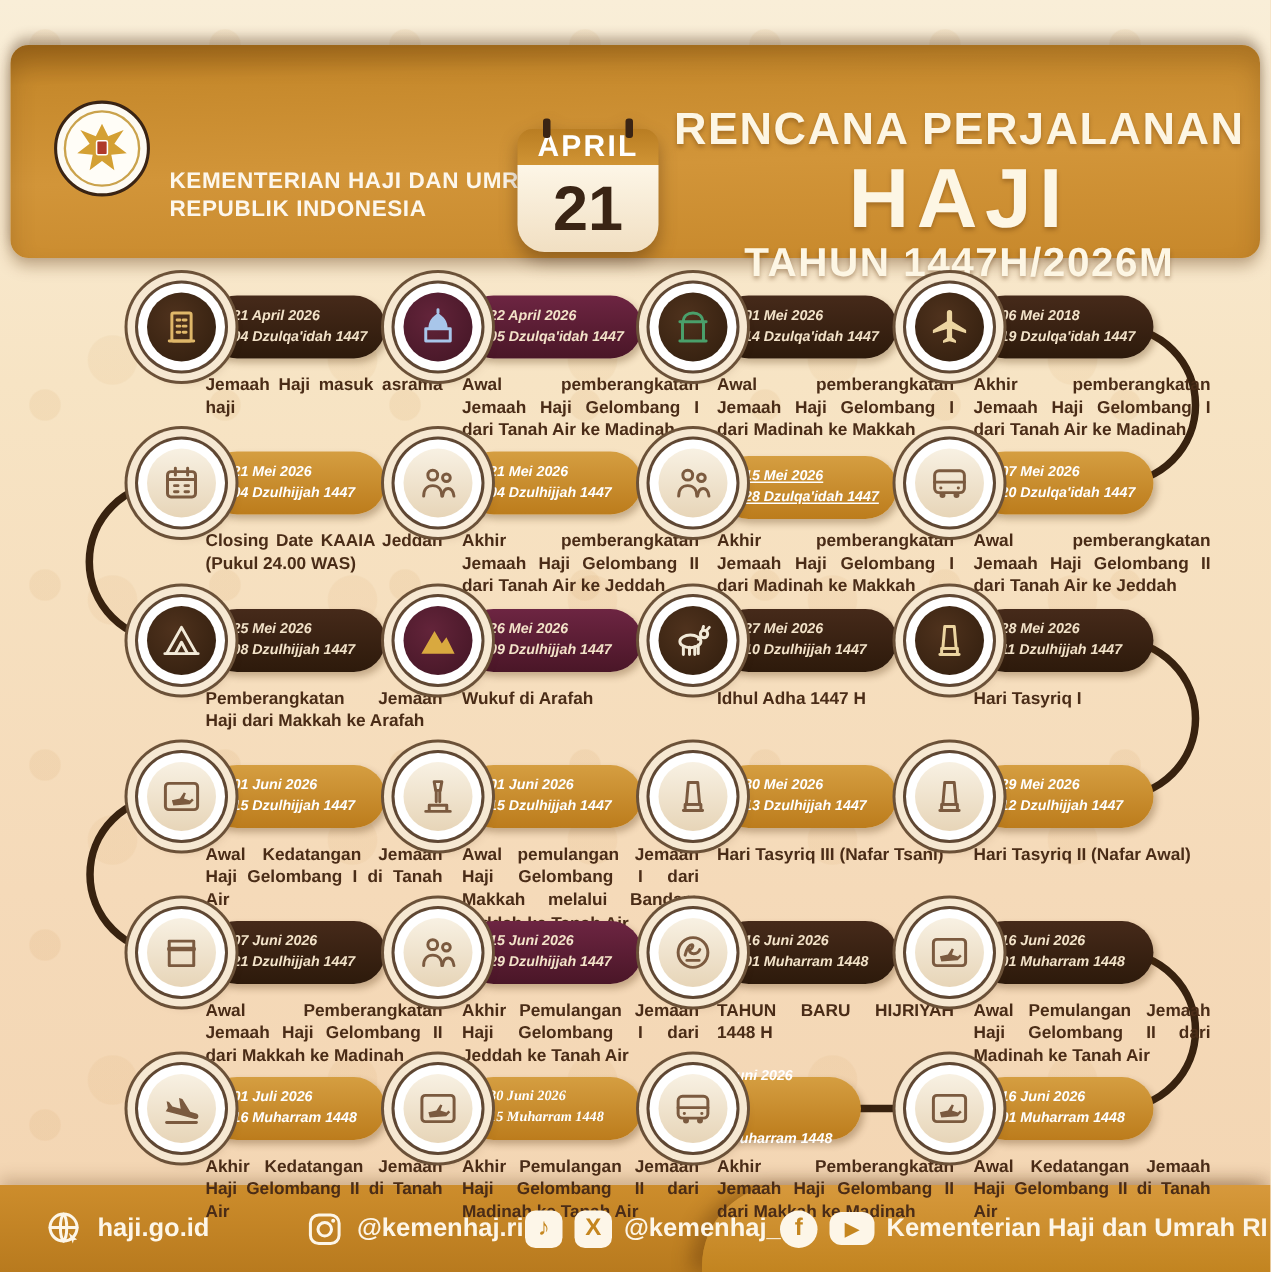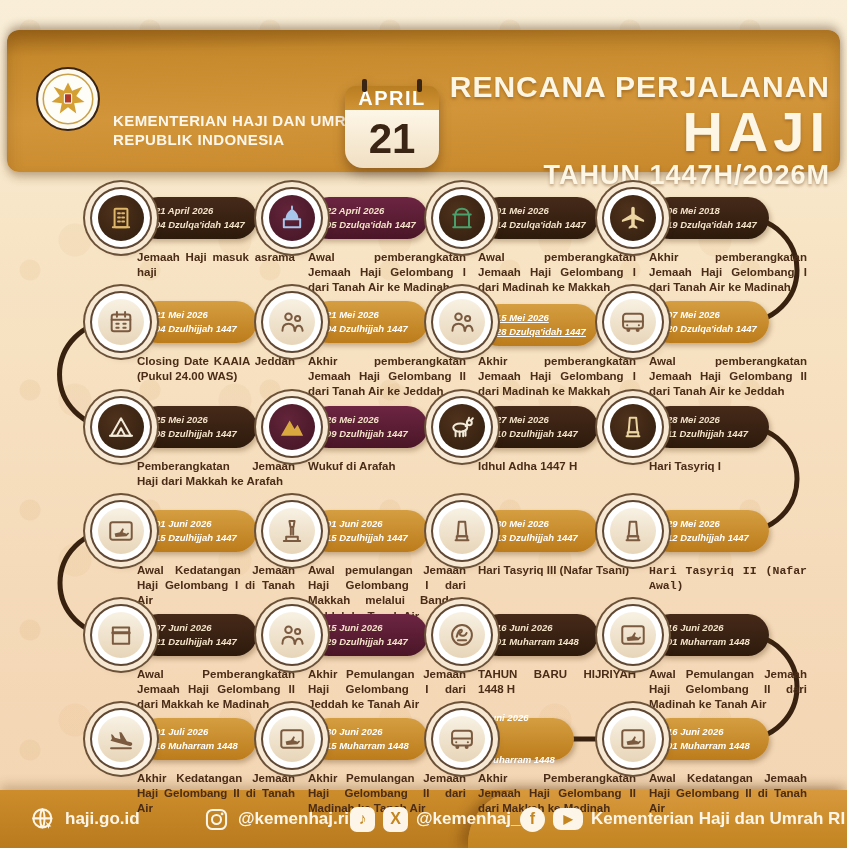--- a/index.html
+++ b/index.html
@@ -27,21 +27,21 @@
   .ministry { position:absolute; left:106px; top:82px; color:#fdf7ec;
     font-size:15px; font-weight:bold; letter-spacing:.4px; line-height:1.25; }
   .calendar { position:absolute; left:338px; top:56px; width:94px;
     filter:drop-shadow(0 6px 6px rgba(60,30,5,.4)); }
   .cal-tick { position:absolute; top:-7px; width:5px; height:13px; background:#3a2414; border-radius:2px; }
   .cal-tick.l { left:17px; } .cal-tick.r { right:17px; }
   .cal-top { height:24px; border-radius:10px 10px 0 0; display:flex; align-items:center; justify-content:center;
     background:linear-gradient(180deg,#b97d22,#d09434); color:#fff; font-size:20px; font-weight:bold; letter-spacing:1.5px; }
   .cal-body { height:58px; border-radius:0 0 18px 18px; display:flex; align-items:center; justify-content:center;
     background:linear-gradient(180deg,#fdf6e7,#f1dfc2); color:#3a2414; font-size:42px; font-weight:bold; }
-  .title { position:absolute; left:442px; right:10px; top:40px; text-align:right; color:#fdf6e4;
+  .title { position:absolute; left:442px; right:10px; top:40px; text-align:center; color:#fdf6e4;
     text-shadow:0 2px 3px rgba(90,45,5,.35); }
   .t1 { font-size:30px; font-weight:bold; letter-spacing:1px; }
   .t2 { font-size:56px; font-weight:bold; letter-spacing:5px; line-height:1.0; }
   .t3 { font-size:27px; font-weight:bold; letter-spacing:1px; }
 
   
   .connector { position:absolute; left:0; top:0; z-index:1; }
   .badge {
     position:absolute; width:120px; height:42px; border-radius:21px; z-index:2;
     display:flex; flex-direction:column; justify-content:center; padding-left:18px; box-sizing:border-box;
@@ -320,21 +320,21 @@
         <div>12 Dzulhijjah 1447</div>
       </div>
       <div class="node-circle" style="left: 604px; top: 502px;">
         <div class="inner light">
           <svg viewBox="0 0 24 24">
             <path d="M9.3 4h5.4l1.1 12.5H8.2z"></path>
             <path d="M6.5 20h11M7.5 16.5h9v3.5h-9z"></path>
           </svg>
         </div>
       </div>
-      <div class="desc" style="left: 649px; top: 563px; font-family: Liberation Mono, monospace;">Hari Tasyriq II (Nafar Awal)</div>
+      <div class="desc" style="left: 649px; top: 563px;">Hari Tasyriq II (Nafar Awal)</div>
       <div class="badge dark" style="left: 137px; top: 614px;">
         <div>07 Juni 2026</div>
         <div>21 Dzulhijjah 1447</div>
       </div>
       <div class="node-circle" style="left: 92px; top: 606px;">
         <div class="inner light">
           <svg viewBox="0 0 24 24">
             <rect x="5" y="5.5" width="14" height="14"></rect>
             <path d="M5 10h14" stroke-width="2.6"></path>
           </svg>
@@ -388,21 +388,21 @@
       </div>
       <div class="node-circle" style="left: 92px; top: 710px;">
         <div class="inner light">
           <svg viewBox="0 0 24 24">
             <path fill="currentColor" stroke="none" d="M3 13.5l7.8 2.1 8.8 2.4c.9.2 1.8-.3 2-1.2.2-.9-.3-1.8-1.2-2l-3.4-.9-4.5-7.4-1.9-.5.9 6.2-4.7-1.3-1.9-2.6-1.4-.4.7 3.8z"></path>
             <path d="M3.5 20h17"></path>
           </svg>
         </div>
       </div>
       <div class="desc" style="left: 137px; top: 771px;">Akhir Kedatangan Jemaah Haji Gelombang II di Tanah Air</div>
-      <div class="badge gold" style="left: 308px; top: 718px;">
+      <div class="badge gold" style="left: 308px; top: 718px; font-family: Liberation Serif, serif;">
         <div>30 Juni 2026</div>
         <div>15 Muharram 1448</div>
       </div>
       <div class="node-circle" style="left: 263px; top: 710px;">
         <div class="inner light">
           <svg viewBox="0 0 24 24">
             <rect x="2.8" y="4.5" width="18.4" height="15" rx="2"></rect>
             <path fill="currentColor" stroke="none" d="M6.5 14.2l4.6-1.1 2.2-3.4 1.2.5-1.1 2.9 3.4 1.2 1.2-1.1 1 .9-2.3 2.3-9.4.8z"></path>
           </svg>
         </div>

